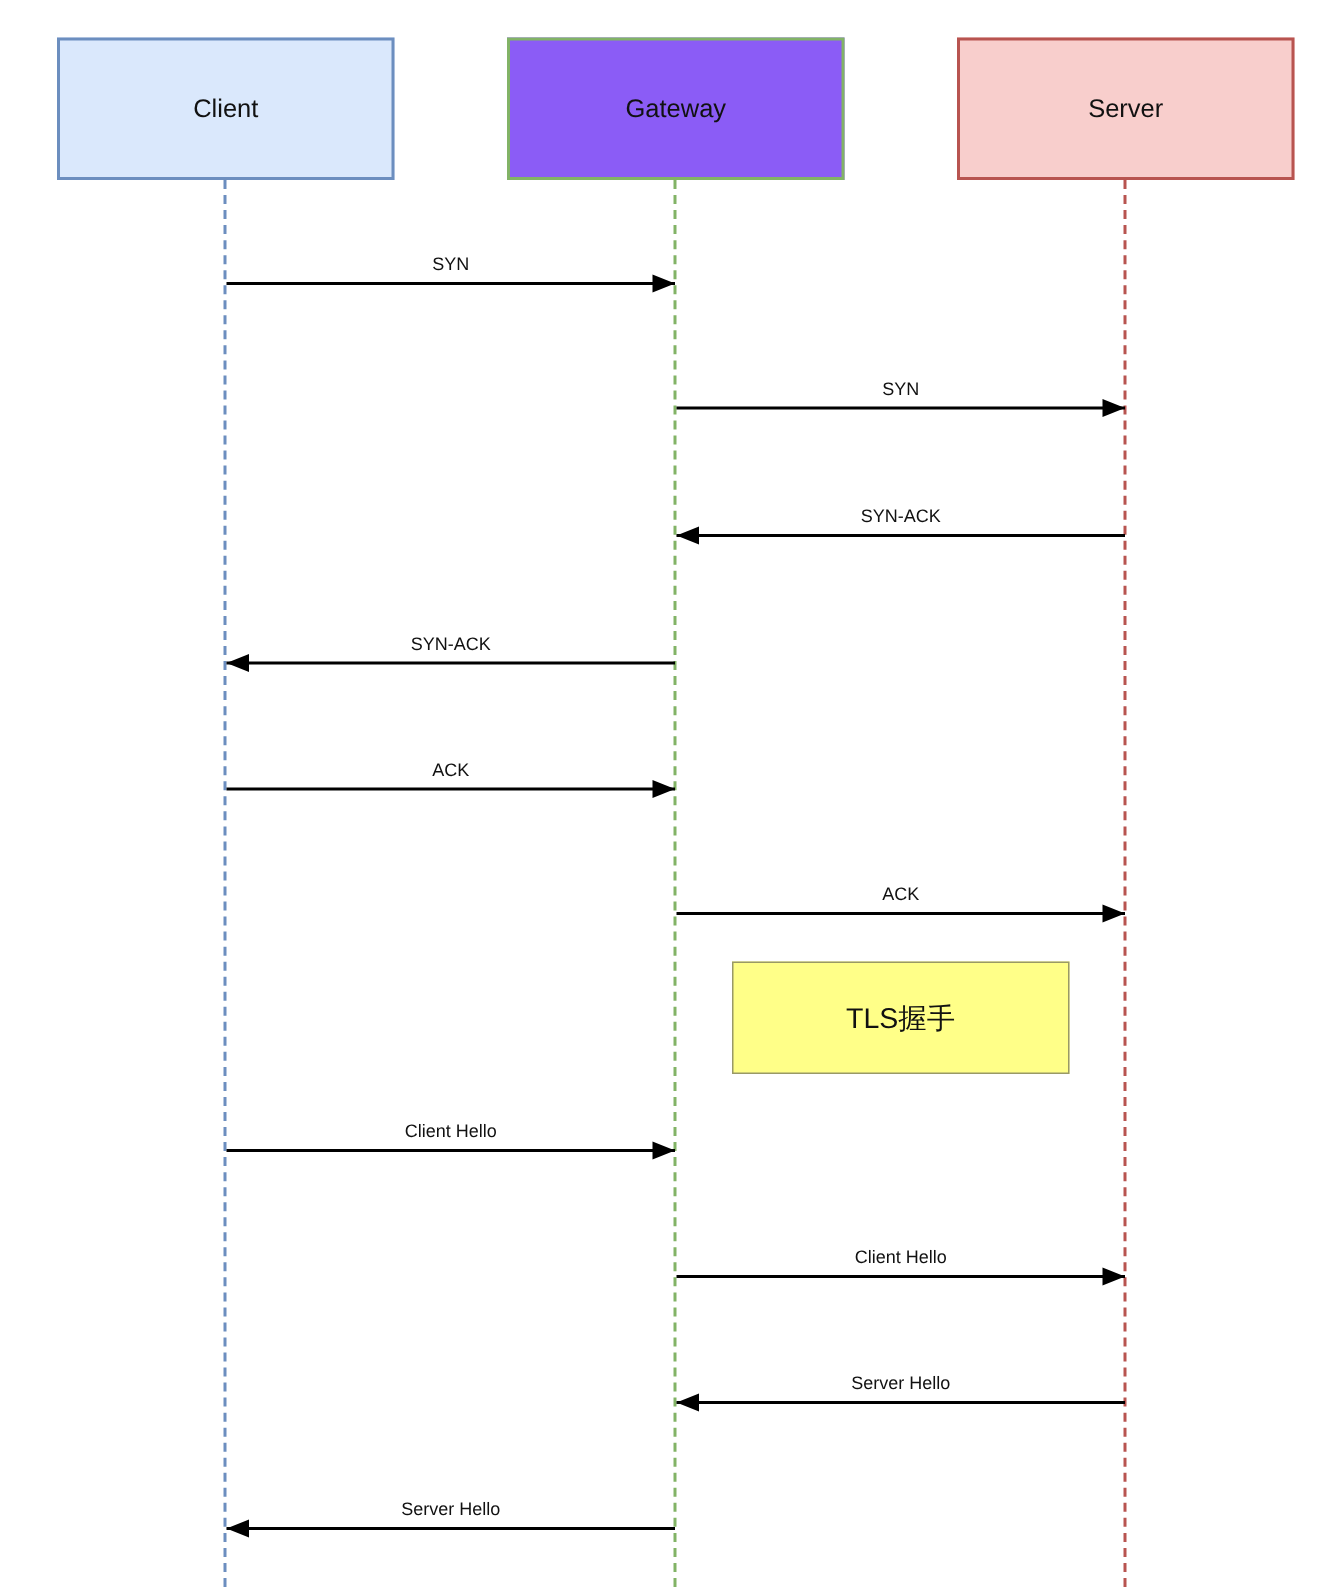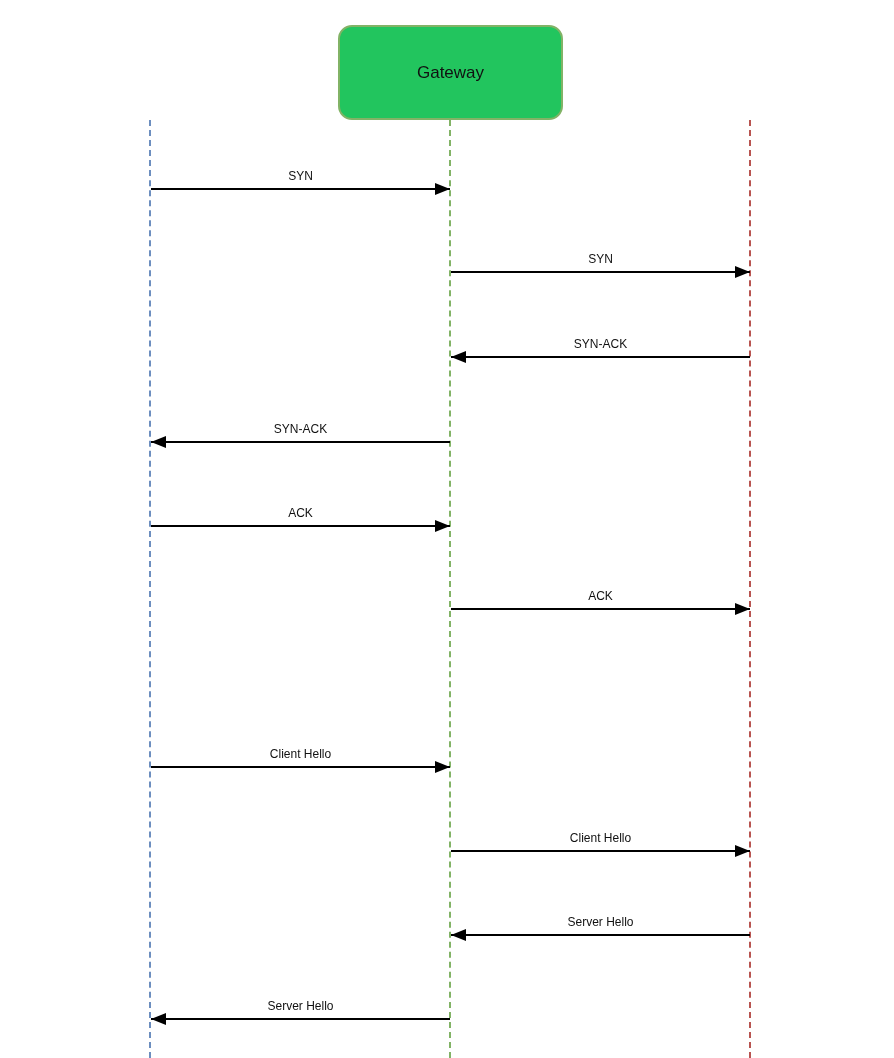--- a/index.html
+++ b/index.html
@@ -20,21 +20,21 @@
     height: 95px;
     box-sizing: border-box;
     border: 2px solid #000;
     display: flex;
     align-items: center;
     justify-content: center;
     font-size: 17px;
     color: #111;
   }
   .actor.client  { left: 38px;  background: #dae8fc; border-color: #6c8ebf; }
-  .actor.gateway { left: 338px; background: #22c55e; border-color: #82b366; border-radius: 14px; }
+  .actor.gateway { left: 338px; background: #8b5cf6; border-color: #82b366; }
   .actor.server  { left: 638px; background: #f8cecc; border-color: #b85450; }
 
   
   .lifeline {
     position: absolute;
     top: 120px;
     height: 938px;
     width: 0;
   }
   .lifeline.client  { left: 149px; border-left: 2px dashed #6c8ebf; }
@@ -90,22 +90,28 @@
     justify-content: center;
     font-size: 19px;
     color: #111;
   }
 </style>
 </head>
 <body>
 
 <div id="canvas">
 
+  <div class="actor client">
+    <span>Client</span>
+  </div>
   <div class="actor gateway">
     <span>Gateway</span>
+  </div>
+  <div class="actor server">
+    <span>Server</span>
   </div>
 
   <div class="lifeline client"></div>
   <div class="lifeline gateway"></div>
   <div class="lifeline server"></div>
 
   <div class="msg cg dir-right" style="top:160px;">
     <div class="lbl">SYN</div>
     <div class="line"></div>
     <div class="head"></div>
@@ -134,20 +140,23 @@
     <div class="line"></div>
     <div class="head"></div>
   </div>
 
   <div class="msg gs dir-right" style="top:580px;">
     <div class="lbl">ACK</div>
     <div class="line"></div>
     <div class="head"></div>
   </div>
 
+  <div class="note">
+    <span>TLS握手</span>
+  </div>
 
   <div class="msg cg dir-right" style="top:738px;">
     <div class="lbl">Client Hello</div>
     <div class="line"></div>
     <div class="head"></div>
   </div>
 
   <div class="msg gs dir-right" style="top:822px;">
     <div class="lbl">Client Hello</div>
     <div class="line"></div>

